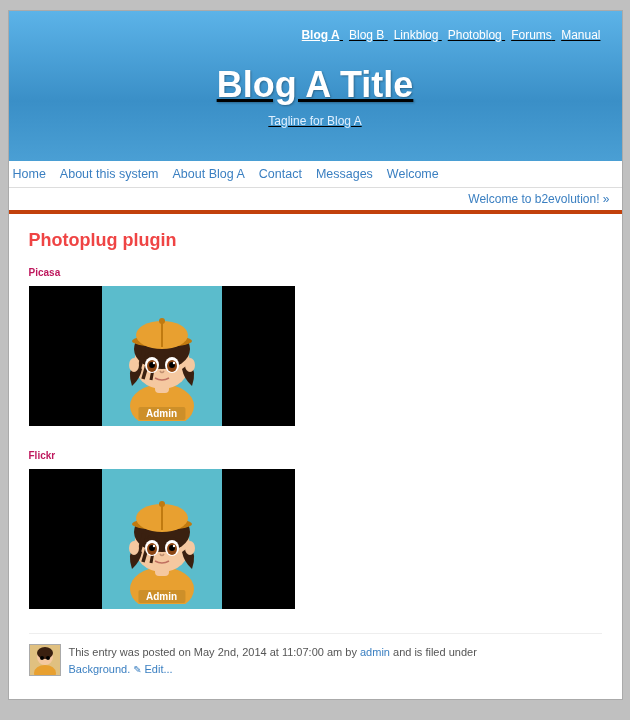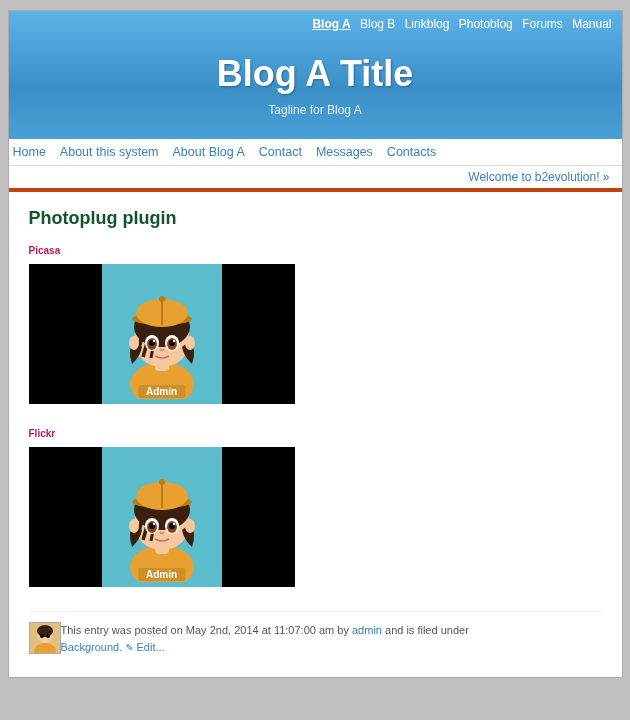--- a/index.html
+++ b/index.html
@@ -14,21 +14,22 @@
     }
     #page-wrapper {
       width: 615px;
       background: #fff;
       border: 1px solid #aaa;
       margin: 10px auto;
     }
     
     #header {
       background: linear-gradient(to bottom, #5cb3e8 0%, #3a8fc7 60%, #4a9fd4 100%);
-      padding: 0;
+      padding: 11px;
+      text-decoration: underline;
     }
     #top-nav {
       text-align: right;
       padding: 6px 10px 4px 10px;
       font-size: 12px;
     }
     #top-nav a {
       color: #fff;
       text-decoration: none;
       margin-left: 6px;
@@ -76,21 +77,21 @@
       border-bottom: 4px solid #c2410c;
     }
     #welcome-bar a { color: #3a7fc1; text-decoration: none; }
     
     #content {
       padding: 16px 20px;
     }
     .post-title {
       font-size: 18px;
       font-weight: bold;
-      color: #14532d;
+      color: #ef4444;
       margin-bottom: 16px;
     }
     .section-title {
       font-size: 10px;
       font-weight: bold;
       color: #be185d;
       margin-bottom: 8px;
     }
     .photo-section {
       margin-bottom: 24px;
@@ -128,21 +129,21 @@
       color: #fff;
       font-size: 10px;
       font-weight: bold;
       padding: 1px 8px;
       border-radius: 2px;
     }
     
     #post-footer {
       display: flex;
       align-items: flex-start;
-      gap: 0;
+      gap: 8px;
       padding: 10px 0 6px 0;
       border-top: 1px solid #eee;
       margin-top: 17px;
       font-size: 11px;
       color: #555;
     }
     #post-footer .avatar-box {
       width: 32px;
       height: 32px;
       flex-shrink: 0;
@@ -176,21 +177,21 @@
       <div class="tagline">Tagline for Blog A</div>
     </div>
   </div>
 
   <div id="main-nav">
     <a href="#">Home</a>
     <a href="#">About this system</a>
     <a href="#">About Blog A</a>
     <a href="#">Contact</a>
     <a href="#">Messages</a>
-    <a href="#">Contacts</a>
+    <a href="#">Welcome</a>
   </div>
 
   <div id="welcome-bar">
     <a href="#">Welcome to b2evolution! »</a>
   </div>
 
   <div id="content">
     <div class="post-title">Photoplug plugin</div>
 
     <div class="photo-section">

